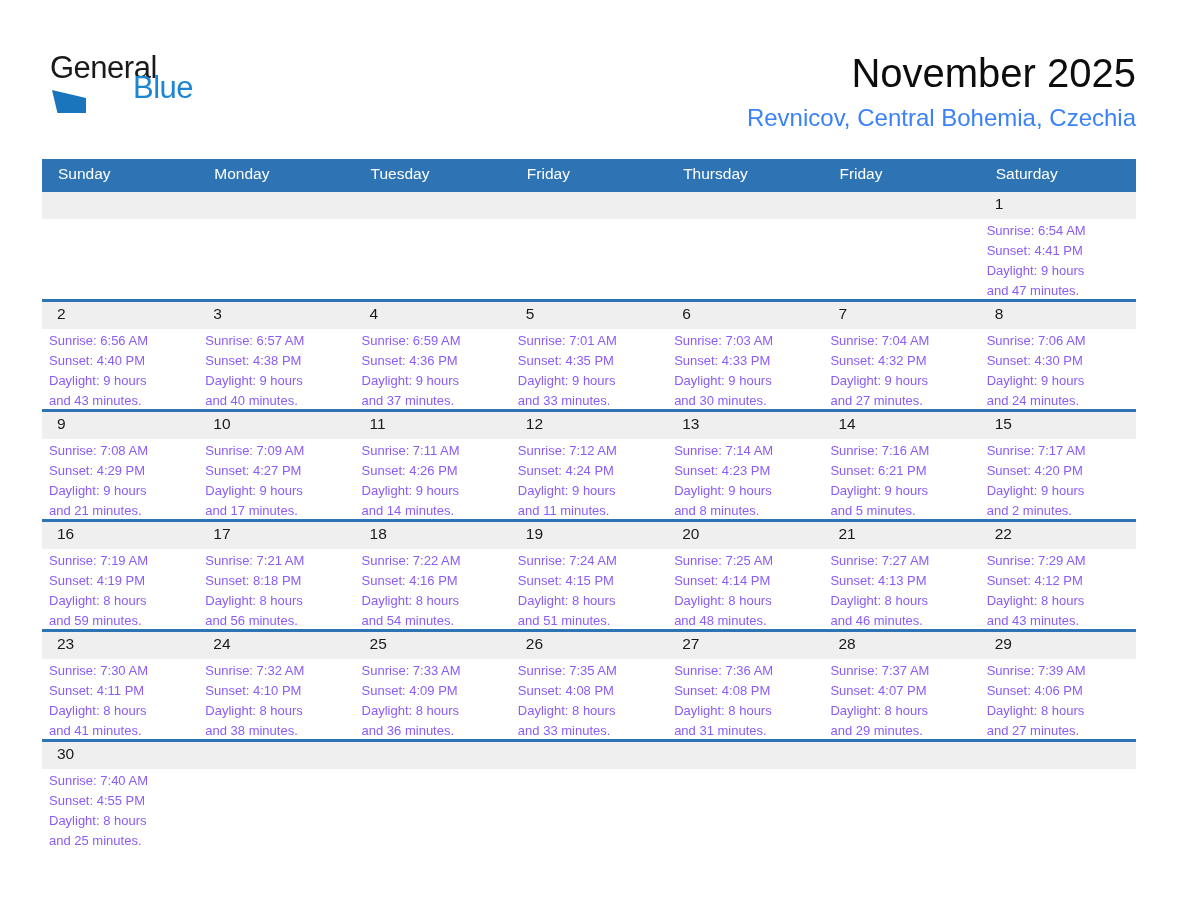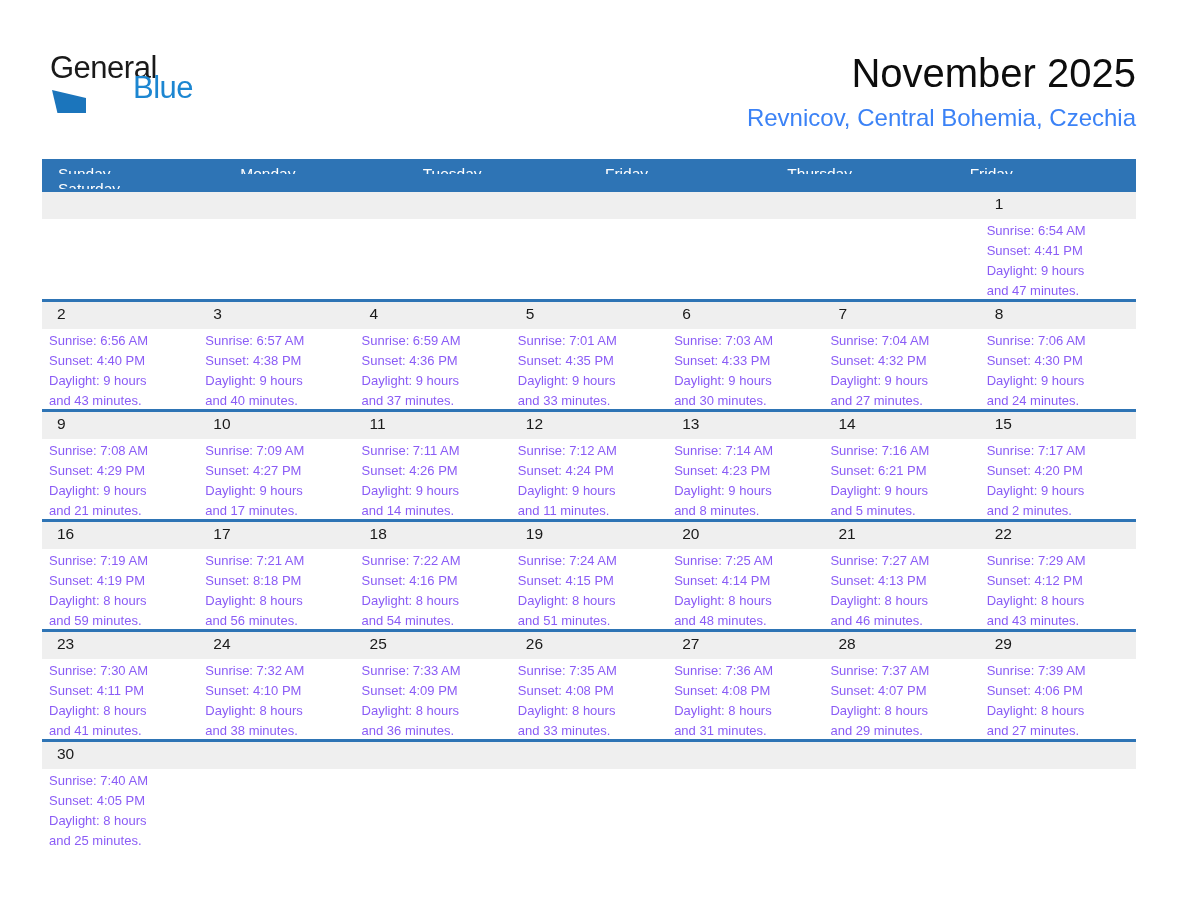--- a/index.html
+++ b/index.html
@@ -54,21 +54,21 @@
     color: #3b82f6;
     margin-top: 9px;
   }
   
   .calendar {
     margin: 27px 52px 0 42px;
     width: 1094px;
   }
   .weekday-row {
     display: grid;
-    grid-template-columns: repeat(6, 1fr);
+    grid-template-columns: repeat(7, 1fr);
     background: #2E74B5;
     height: 30px;
   }
   .weekday-cell {
     color: #ffffff;
     font-size: 15.5px;
     line-height: 30px;
     padding-left: 16px;
     overflow: hidden;
     white-space: nowrap;
@@ -415,21 +415,21 @@
             <div class="line">Daylight: 8 hours</div>
             <div class="line">and 27 minutes.</div>
           </div>
         </div>
       </div>
       <div class="week-row">
         <div class="cell">
           <div class="band"><span class="day-num">30</span></div>
           <div class="cell-body">
             <div class="line">Sunrise: 7:40 AM</div>
-            <div class="line">Sunset: 4:05 PM</div>
+            <div class="line">Sunset: 4:55 PM</div>
             <div class="line">Daylight: 8 hours</div>
             <div class="line">and 25 minutes.</div>
           </div>
         </div>
         <div class="cell">
           <div class="band"></div>
           <div class="cell-body"></div>
         </div>
         <div class="cell">
           <div class="band"></div>

